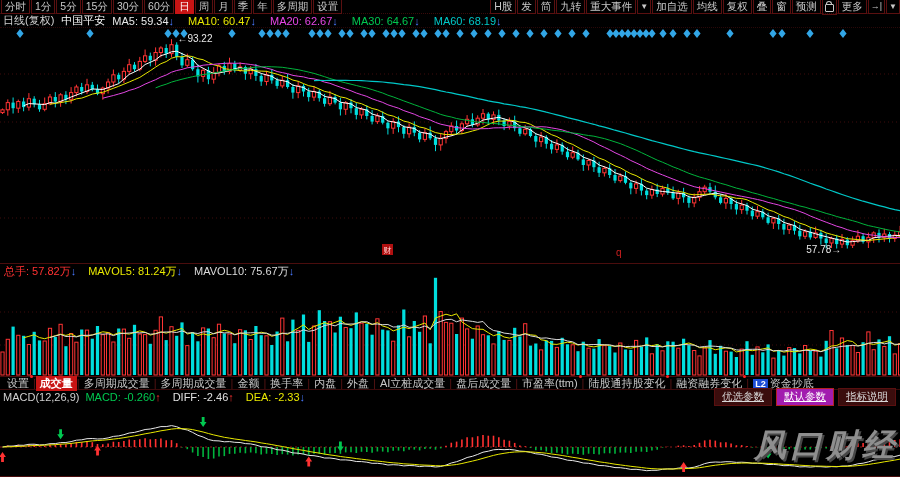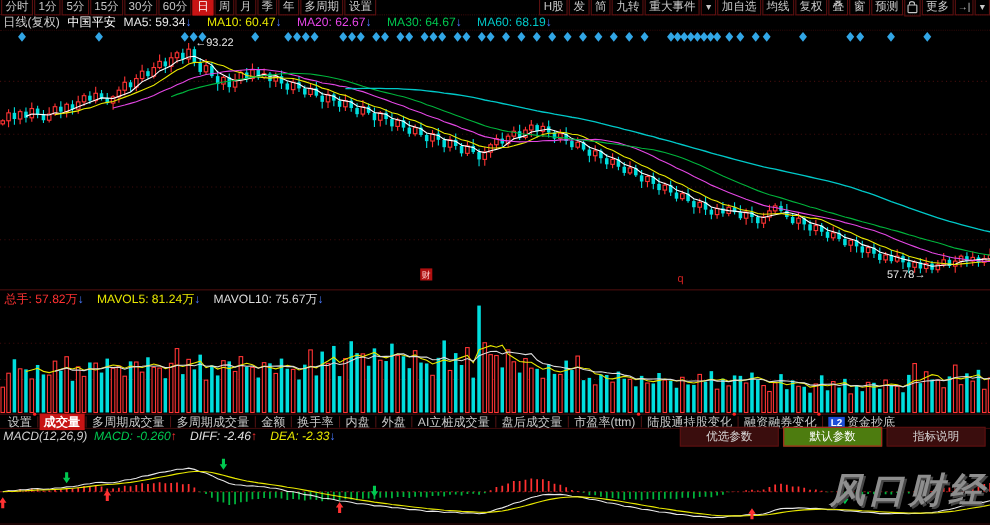--- a/index.html
+++ b/index.html
@@ -29,24 +29,24 @@
   .tabs{position:absolute;top:377px;left:0;width:900px;height:13px;display:flex;align-items:center;
         font-size:11px;white-space:nowrap;padding-left:3px;box-sizing:border-box;border-bottom:1px solid #3a0a0a;}
   .tab{color:#c8c8c8;padding:0 4px;position:relative;cursor:default;}
   .tab.sel{background:#c81414;color:#fff;font-weight:bold;}
   .tab .dot{position:absolute;top:-1px;right:0px;width:3px;height:3px;background:#ff2020;border-radius:50%;}
   .tabsep{color:#5a1414;}
   .l2badge{background:#1d4ed8;color:#fff;font-size:9px;padding:0 2px;margin-right:2px;font-weight:bold;}
   
   .macdhdr{position:absolute;top:391px;left:0;width:740px;height:13px;font-size:11px;padding-left:3px;
            white-space:nowrap;box-sizing:border-box;}
-  .macdhdr span{margin-right:6px;font-style:italic;}
+  .macdhdr span{margin-right:6px;}
   .parambtns{position:absolute;top:388px;right:4px;display:flex;z-index:6;}
-  .pbtn{font-size:10.5px;padding:1px 23px;margin-left:4px;background:#3a0d0d;color:#d8d8d8;border:1px solid #5a1010;}
-  .pbtn.sel{background:#4d7c0f;color:#fff;border-color:#b42222;}
+  .pbtn{font-size:10.5px;padding:1px 7px;margin-left:4px;background:#3a0d0d;color:#d8d8d8;border:1px solid #5a1010;text-decoration:underline;}
+  .pbtn.sel{background:#a21caf;color:#fff;border-color:#b42222;}
   
   .watermark{position:absolute;top:416px;right:2px;font-size:32px;font-weight:bold;font-style:italic;
              color:#8e8e8e;letter-spacing:4px;z-index:9;text-shadow:2px 2px 0 #474747;line-height:58px;}
   svg{display:block;}
 </style>
 </head>
 <body>
 
 <div class="screen">
 

